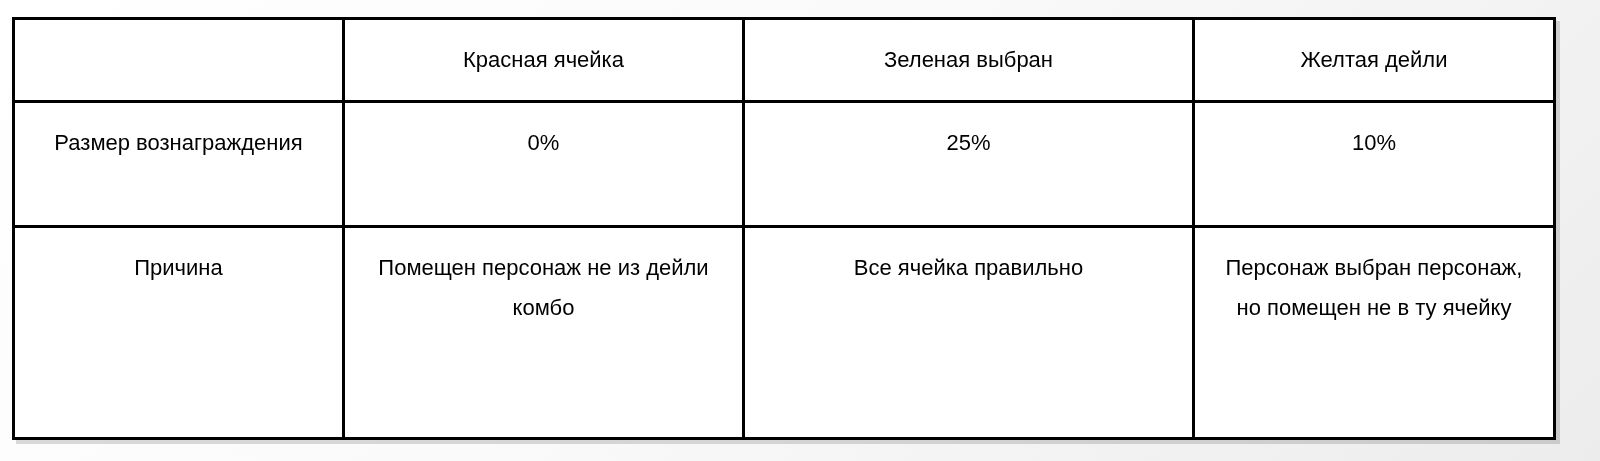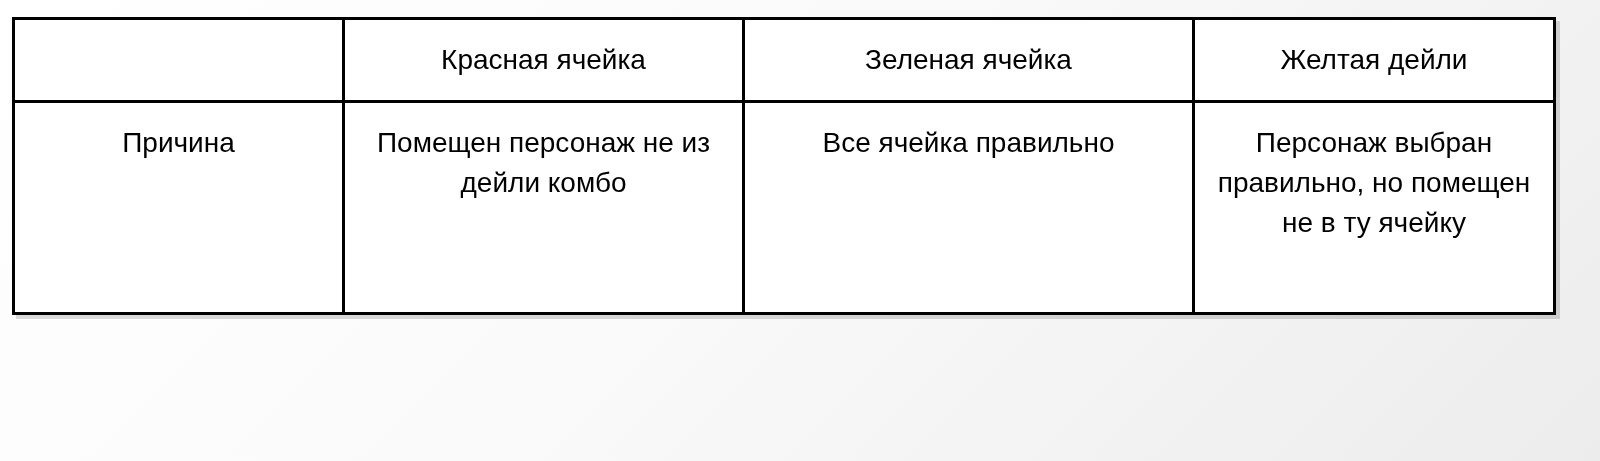--- a/index.html
+++ b/index.html
@@ -15,21 +15,21 @@
   }
   .reward-table {
     position: absolute;
     left: 12px;
     top: 17px;
     border-collapse: collapse;
     table-layout: fixed;
     background: #ffffff;
     box-shadow: 4px 4px 0 rgba(0,0,0,0.14);
     color: #000000;
-    font-size: 28px;
+    font-size: 22px;
     line-height: 40px;
   }
   .reward-table td, .reward-table th {
     border: 3px solid #000000;
     text-align: center;
     font-weight: 400;
     padding: 6px 18px;
     background: #ffffff;
   }
   .col-label   { width: 330px; }
@@ -54,23 +54,29 @@
   <colgroup>
     <col class="col-label">
     <col class="col-red">
     <col class="col-green">
     <col class="col-yellow">
   </colgroup>
   <tbody>
     <tr class="header-row">
       <th></th>
       <th>Красная ячейка</th>
-      <th>Зеленая ячейка</th>
+      <th>Зеленая выбран</th>
       <th>Желтая дейли</th>
+    </tr>
+    <tr class="body-row row-reward">
+      <td>Размер вознаграждения</td>
+      <td>0%</td>
+      <td>25%</td>
+      <td>10%</td>
     </tr>
     <tr class="body-row row-reason">
       <td>Причина</td>
       <td>Помещен персонаж не из дейли комбо</td>
       <td>Все ячейка правильно</td>
-      <td>Персонаж выбран правильно, но помещен не в ту ячейку</td>
+      <td>Персонаж выбран персонаж, но помещен не в ту ячейку</td>
     </tr>
   </tbody>
 </table>
 
 </body></html>

